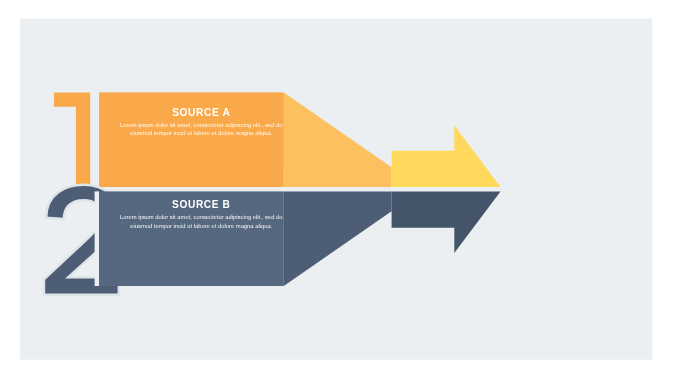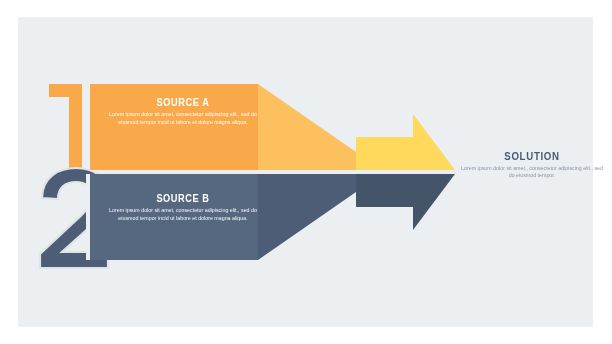--- a/index.html
+++ b/index.html
@@ -60,21 +60,21 @@
   .body-txt {
     font-family: "Liberation Sans", sans-serif;
     color: #ffffff;
     font-size: 5.3px;
     line-height: 7.6px;
     margin: 0;
     opacity: 0.95;
   }
 
   #src-a-text { left: 108px; top: 96px; width: 150px; }
-  #src-b-text { left: 108px; top: 192px; width: 150px; }
+  #src-b-text { left: 108px; top: 180px; width: 150px; }
 
   #solution-text {
     left: 458px;
     top: 150px;
     width: 148px;
     text-align: center;
   }
   #solution-text .hdg {
     color: #4a5a72;
     font-size: 11px;
@@ -137,19 +137,15 @@
     <div class="txt-block" id="src-a-text">
       <p class="hdg">SOURCE A</p>
       <p class="body-txt">Lorem ipsum dolor sit amet, consectetur adipiscing elit., sed do eiusmod tempor incid ut labore et dolore magna aliqua.</p>
     </div>
 
     <div class="txt-block" id="src-b-text">
       <p class="hdg">SOURCE B</p>
       <p class="body-txt">Lorem ipsum dolor sit amet, consectetur adipiscing elit., sed do eiusmod tempor incid ut labore et dolore magna aliqua.</p>
     </div>
 
-    <div class="txt-block" id="solution-text">
-      <p class="hdg">SOLUTION</p>
-      <p class="body-txt">Lorem ipsum dolor sit amet., consectetur adipiscing elit., sed do eiusmod tempor.</p>
-    </div>
 
   </div>
 </div>
 
 </body></html>

